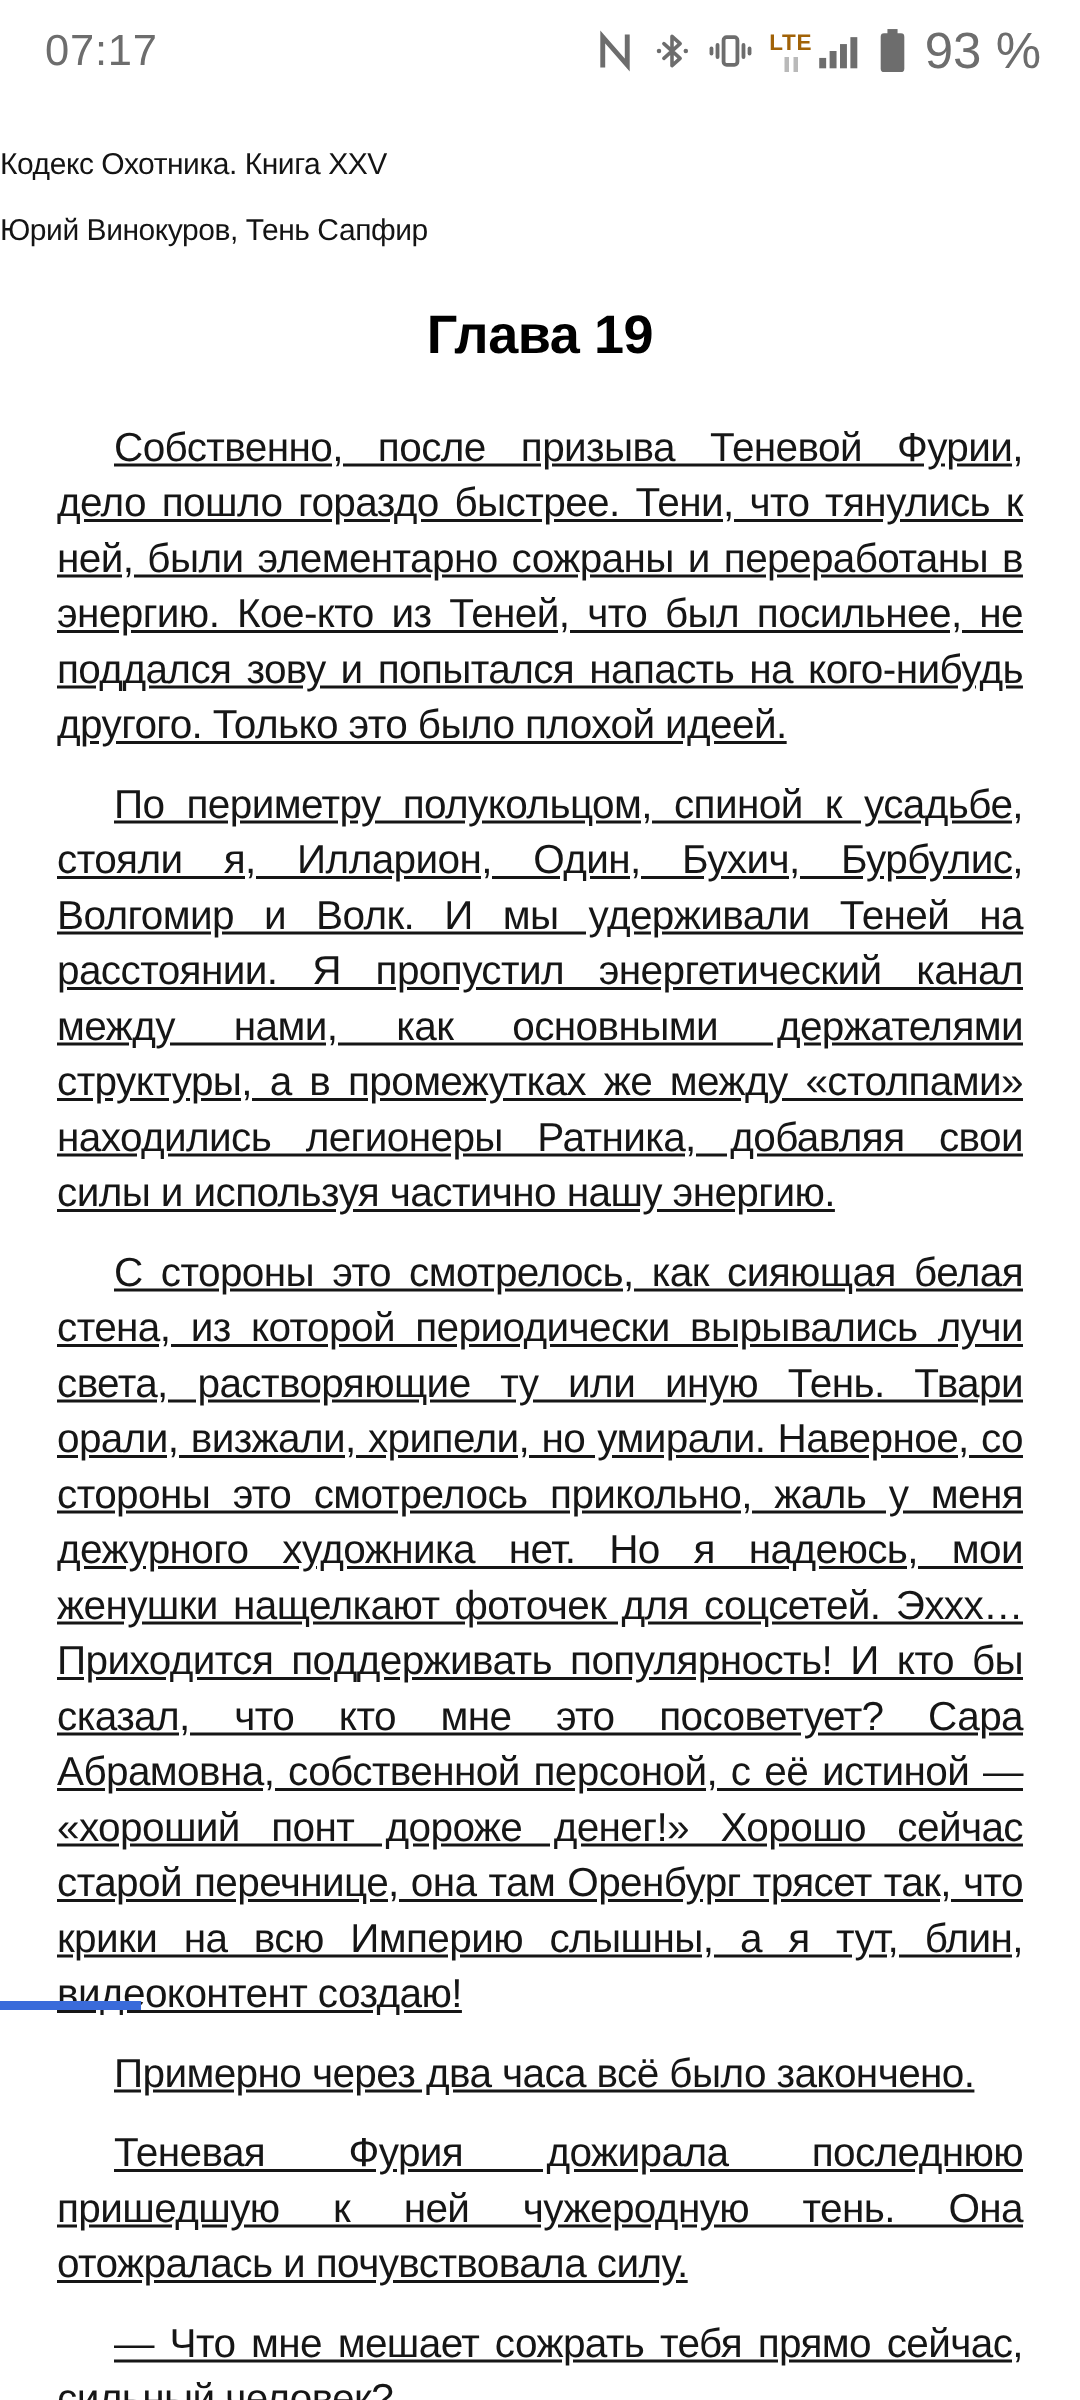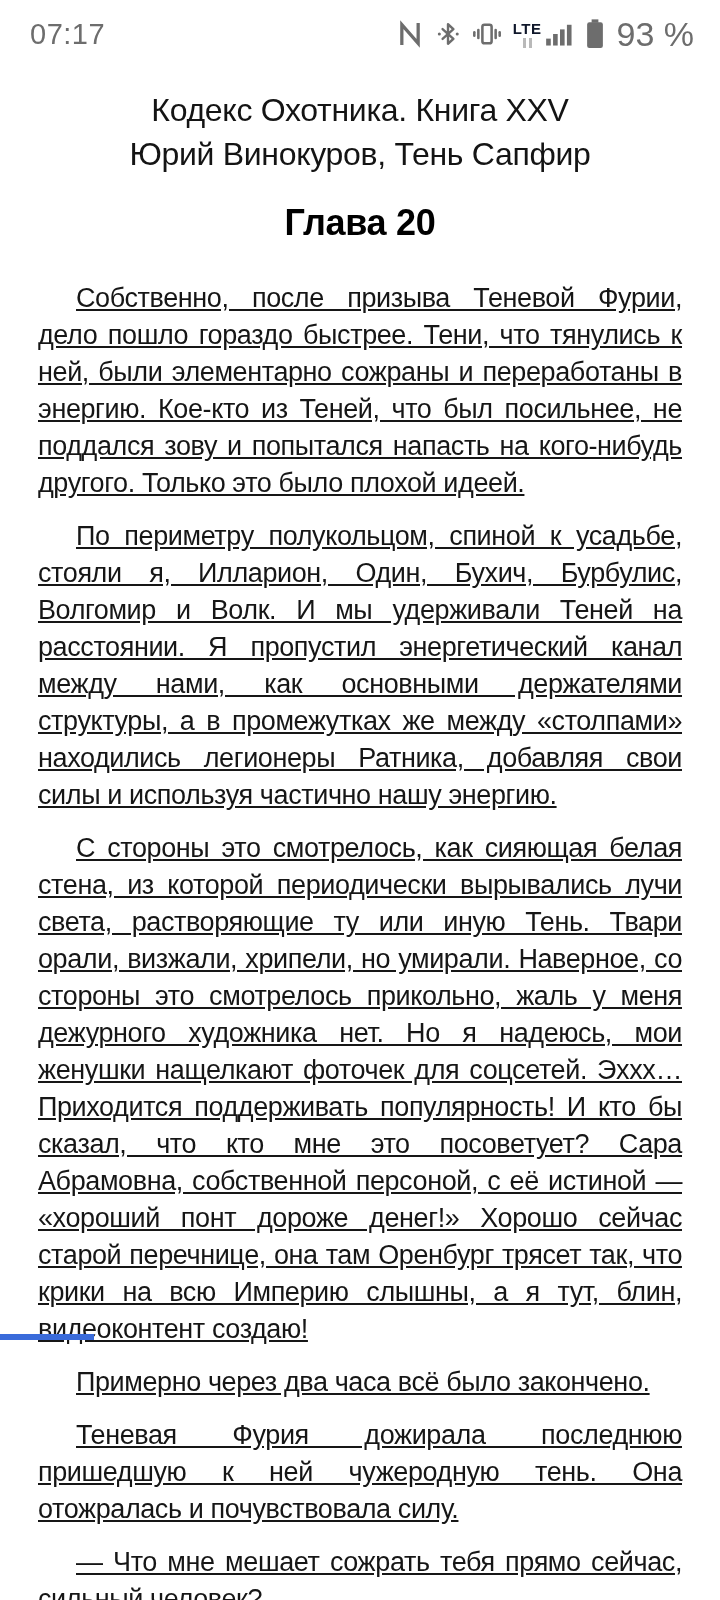--- a/index.html
+++ b/index.html
@@ -44,21 +44,21 @@
   }
   .lte-col {
     display: flex;
     flex-direction: column;
     align-items: center;
     line-height: 1;
   }
   .lte-label {
     font-size: 15px;
     font-weight: bold;
-    color: #0f172a;
+    color: #a16207;
     letter-spacing: 0.5px;
   }
   .sim-ticks {
     display: flex;
     gap: 3px;
     margin-top: 2px;
   }
   .sim-ticks i {
     display: block;
     width: 3px;
@@ -66,23 +66,23 @@
     background: #b9b9b9;
   }
   .battery-text {
     font-size: 34px;
     color: #6d6d6d;
     margin-left: 2px;
   }
   
   .book-header {
     margin-top: 26px;
-    text-align: center;
+    text-align: left;
     color: #141414;
-    font-size: 32px;
+    font-size: 20px;
     line-height: 44px;
     letter-spacing: -0.3px;
   }
   .chapter-title {
     margin-top: 26px;
     text-align: center;
     color: #000000;
     font-size: 36px;
     font-weight: bold;
     letter-spacing: -0.3px;
@@ -175,21 +175,21 @@
       </span>
       <span class="battery-text">93 %</span>
     </span>
   </div>
 
   <div class="book-header">
     <div>Кодекс Охотника. Книга XXV</div>
     <div>Юрий Винокуров, Тень Сапфир</div>
   </div>
 
-  <div class="chapter-title">Глава 20</div>
+  <div class="chapter-title">Глава 19</div>
 
   <div class="reader-content">
     <p>Собственно, после призыва Теневой Фурии, дело пошло гораздо быстрее. Тени, что тянулись к ней, были элементарно сожраны и переработаны в энергию. Кое-кто из Теней, что был посильнее, не поддался зову и попытался напасть на кого-нибудь другого. Только это было плохой идеей.</p>
     <p>По периметру полукольцом, спиной к усадьбе, стояли я, Илларион, Один, Бухич, Бурбулис, Волгомир и Волк. И мы удерживали Теней на расстоянии. Я пропустил энергетический канал между нами, как основными держателями структуры, а в промежутках же между «столпами» находились легионеры Ратника, добавляя свои силы и используя частично нашу энергию.</p>
     <p>С стороны это смотрелось, как сияющая белая стена, из которой периодически вырывались лучи света, растворяющие ту или иную Тень. Твари орали, визжали, хрипели, но умирали. Наверное, со стороны это смотрелось прикольно, жаль у меня дежурного художника нет. Но я надеюсь, мои женушки нащелкают фоточек для соцсетей. Эххх… Приходится поддерживать популярность! И кто бы сказал, что кто мне это посоветует? Сара Абрамовна, собственной персоной, с её истиной — «хороший понт дороже денег!» Хорошо сейчас старой перечнице, она там Оренбург трясет так, что крики на всю Империю слышны, а я тут, блин, видеоконтент создаю!</p>
     <p>Примерно через два часа всё было закончено.</p>
     <p>Теневая Фурия дожирала последнюю пришедшую к ней чужеродную тень. Она отожралась и почувствовала силу.</p>
     <p>— Что мне мешает сожрать тебя прямо сейчас, сильный человек?</p>
   </div>
 

